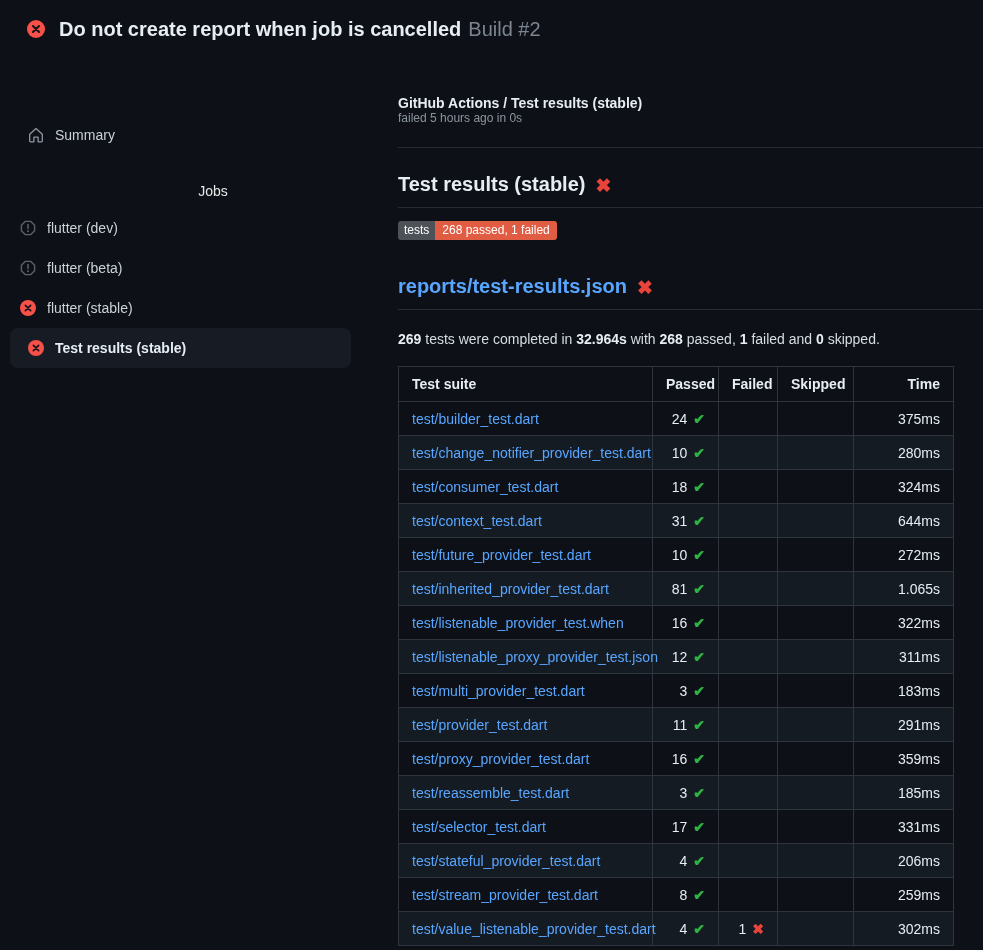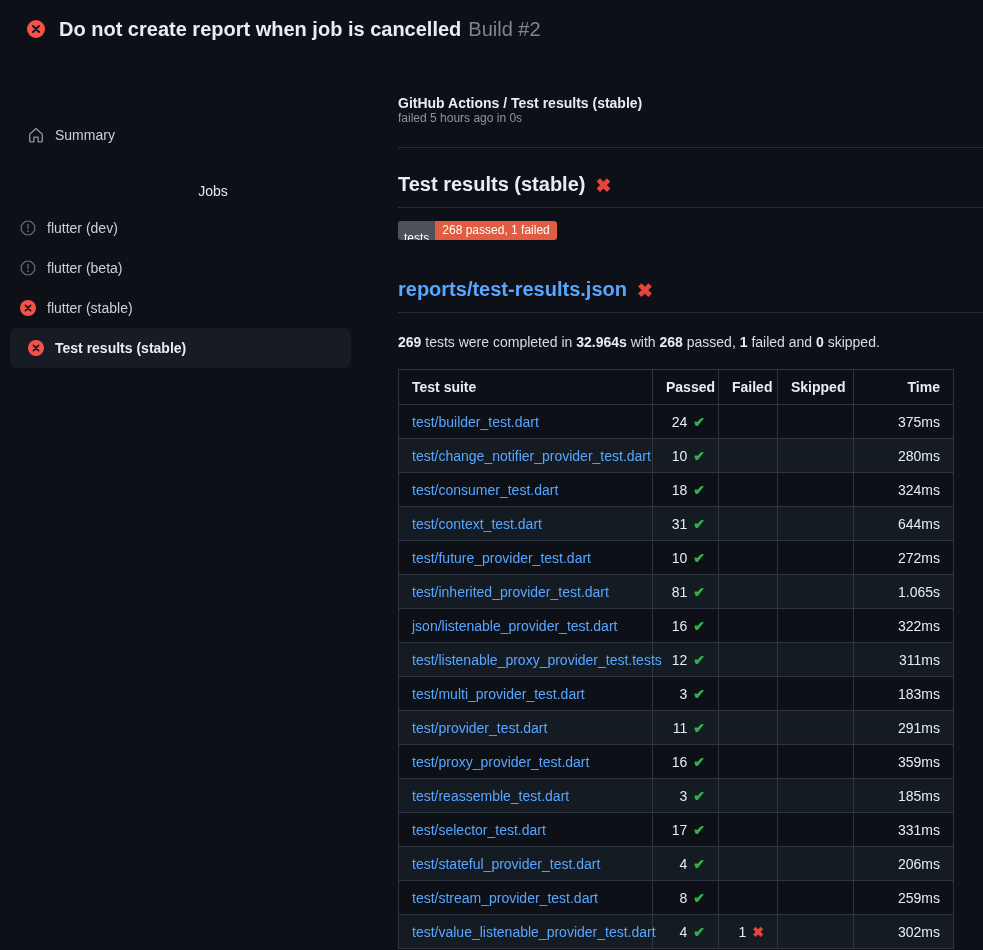--- a/index.html
+++ b/index.html
@@ -36,21 +36,21 @@
   .status-line { margin-top:0; font-size:12px; color:#8b949e; }
   .divider { border:none; border-top:1px solid #272d36; margin:22px 0 0; }
   h2.section-title, h2.report-title { display:flex; align-items:center; gap:10px; font-size:20px;
     font-weight:700; margin:25px 0 0; padding-bottom:11px; border-bottom:1px solid #272d36; }
   h2.report-title { margin-top:35px; }
   .x-mark { color:#e8443a; font-weight:700; font-size:19px; line-height:1; transform:translateY(1px); }
   .report-link { color:#58a6ff; text-decoration:none; cursor:pointer; }
 
   .badge { display:inline-flex; margin-top:13px; font-size:12px; line-height:19px; height:19px;
     border-radius:3px; overflow:hidden; color:#fff; }
-  .badge-label { background:#4d5258; padding:8px 6px; }
+  .badge-label { background:#4d5258; padding:0 6px; }
   .badge-value { background:#e05d44; padding:0 7px; }
 
   p.summary { margin:21px 0 0; color:#d6dde3; }
   p.summary b { color:#e6edf3; }
 
   
   table.results { border-collapse:collapse; table-layout:fixed; width:555px; margin-top:19px; }
   th, td { border:1px solid #2e353e; padding:0 13px; height:34px; }
   th { height:35px; font-weight:700; text-align:left; color:#e6edf3; }
   th.num, td.num { text-align:right; }
@@ -208,28 +208,28 @@
               <td class="num time">272ms</td>
             </tr>
             <tr>
               <td class="suite"><a href="#" class="suite-link">test/inherited_provider_test.dart</a></td>
               <td class="num"><span>81</span><span class="mark pass">✔</span></td>
               <td class="num"></td>
               <td class="num"></td>
               <td class="num time">1.065s</td>
             </tr>
             <tr>
-              <td class="suite"><a href="#" class="suite-link">json/listenable_provider_test.dart</a></td>
+              <td class="suite"><a href="#" class="suite-link">test/listenable_provider_test.when</a></td>
               <td class="num"><span>16</span><span class="mark pass">✔</span></td>
               <td class="num"></td>
               <td class="num"></td>
               <td class="num time">322ms</td>
             </tr>
             <tr>
-              <td class="suite"><a href="#" class="suite-link">test/listenable_proxy_provider_test.tests</a></td>
+              <td class="suite"><a href="#" class="suite-link">test/listenable_proxy_provider_test.json</a></td>
               <td class="num"><span>12</span><span class="mark pass">✔</span></td>
               <td class="num"></td>
               <td class="num"></td>
               <td class="num time">311ms</td>
             </tr>
             <tr>
               <td class="suite"><a href="#" class="suite-link">test/multi_provider_test.dart</a></td>
               <td class="num"><span>3</span><span class="mark pass">✔</span></td>
               <td class="num"></td>
               <td class="num"></td>

